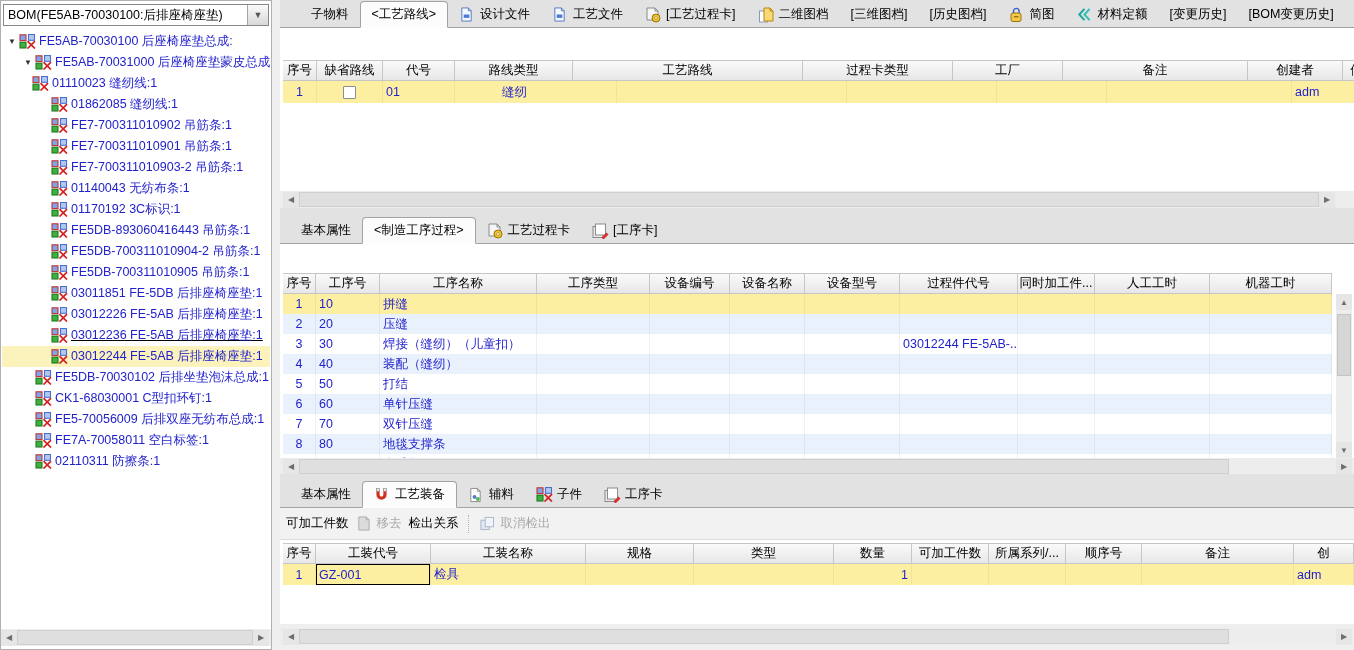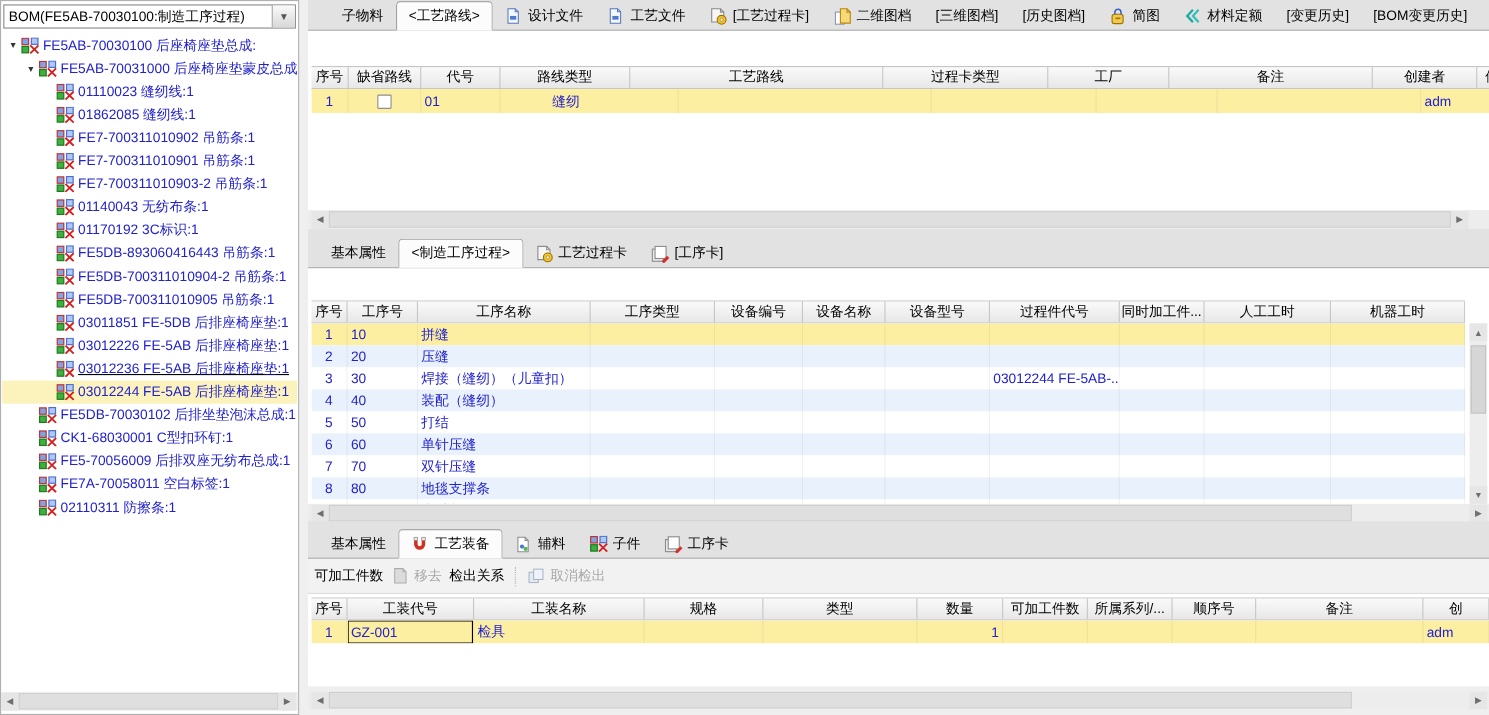--- a/index.html
+++ b/index.html
@@ -81,21 +81,21 @@
   .tbtn svg { display:block; }
   .tsep { width:5px; height:18px; border-left:1px dotted #B5B5B5; margin-left:2px; }
 
   .bottom-strip { position:absolute; left:280px; top:645px; width:1074px; height:5px; background:#EFEFEF; }
 </style>
 </head>
 <body>
 
 <div class="left-panel">
   <div class="combo">
-    <span class="combo-text">BOM(FE5AB-70030100:制造工序过程)</span>
+    <span class="combo-text">BOM(FE5AB-70030100:后排座椅座垫)</span>
     <span class="combo-btn">▼</span>
   </div>
   <div class="tree">
       <div class="tree-item" style="padding-left: 6px;">
         <span class="expander">▼</span>
         <span class="tree-icon">
           <svg width="17" height="15" viewBox="0 0 17 15">
             <rect x="1" y="0.8" width="6" height="5.8" fill="#7FA4E6" stroke="#C23232" stroke-width="1.1"></rect>
             <rect x="9.5" y="0.5" width="6" height="5.8" fill="#B0C8F2" stroke="#4A6FD0" stroke-width="1.1"></rect>
             <rect x="1" y="8.2" width="6" height="5.8" fill="#3FAF3F" stroke="#1E7A1E" stroke-width="1.1"></rect>
@@ -109,21 +109,21 @@
         <span class="tree-icon">
           <svg width="17" height="15" viewBox="0 0 17 15">
             <rect x="1" y="0.8" width="6" height="5.8" fill="#7FA4E6" stroke="#C23232" stroke-width="1.1"></rect>
             <rect x="9.5" y="0.5" width="6" height="5.8" fill="#B0C8F2" stroke="#4A6FD0" stroke-width="1.1"></rect>
             <rect x="1" y="8.2" width="6" height="5.8" fill="#3FAF3F" stroke="#1E7A1E" stroke-width="1.1"></rect>
             <path d="M8.5 7.2 16 14.5 M16 7.2 8.5 14.5" stroke="#D42020" stroke-width="1.7"></path>
           </svg>
         </span>
         <span class="tree-label">FE5AB-70031000 后座椅座垫蒙皮总成:1</span>
       </div>
-      <div class="tree-item" style="padding-left: 38px;">
+      <div class="tree-item" style="padding-left: 19px;">
         <span class="expander"></span>
         <span class="tree-icon">
           <svg width="17" height="15" viewBox="0 0 17 15">
             <rect x="1" y="0.8" width="6" height="5.8" fill="#7FA4E6" stroke="#C23232" stroke-width="1.1"></rect>
             <rect x="9.5" y="0.5" width="6" height="5.8" fill="#B0C8F2" stroke="#4A6FD0" stroke-width="1.1"></rect>
             <rect x="1" y="8.2" width="6" height="5.8" fill="#3FAF3F" stroke="#1E7A1E" stroke-width="1.1"></rect>
             <path d="M8.5 7.2 16 14.5 M16 7.2 8.5 14.5" stroke="#D42020" stroke-width="1.7"></path>
           </svg>
         </span>
         <span class="tree-label">01110023 缝纫线:1</span>

